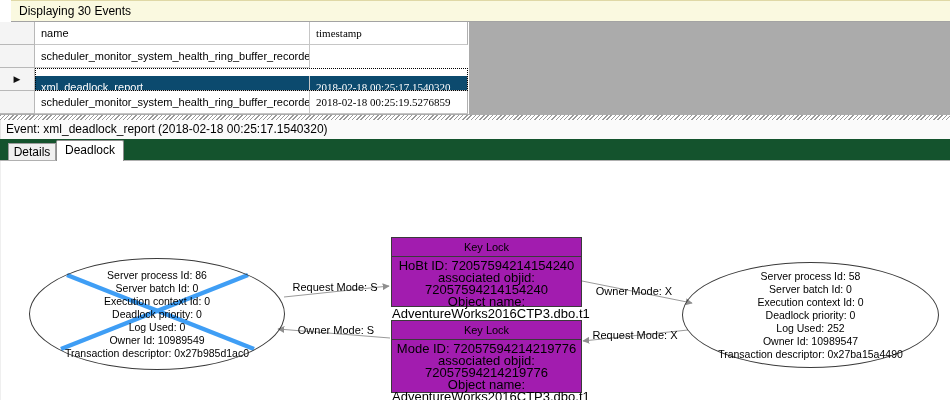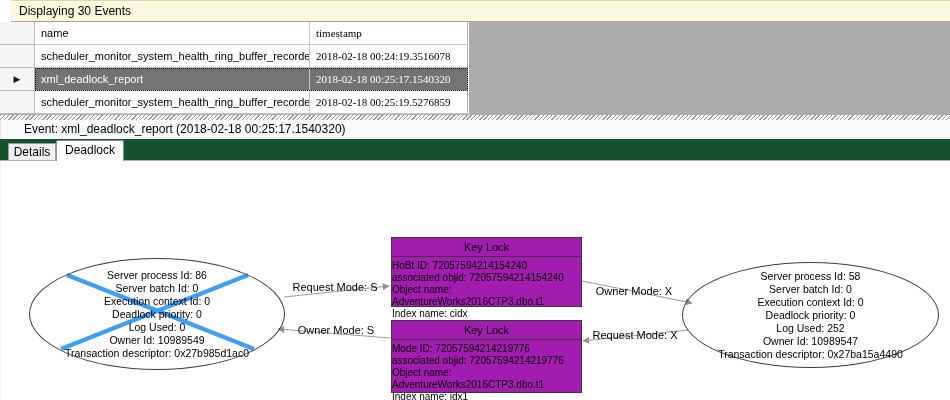--- a/index.html
+++ b/index.html
@@ -31,32 +31,32 @@
   .rowhead {
     width:35px; padding:0; text-align:center; background:#F4F4F4;
     border-right:1px solid #B8B8B8; border-bottom:1px solid #B8B8B8;
     font-size:9px; line-height:23px; color:#111;
   }
   .rowbody { display:flex; }
   .c-name { width:275px; }
   .c-ts   { width:158px; border-right:1px solid #B0B0B0;font-family:Liberation Serif, serif; }
   .hdr .cell { font-size:11px; color:#000; }
   .erow.sel .rowbody { outline:1px dotted #000; outline-offset:-1px; }
-  .erow.sel .c-name, .erow.sel .c-ts { background:#737373; color:#fff; }
+  .erow.sel .c-name, .erow.sel .c-ts { background:#0c4a6e; color:#fff;margin-top:8px; }
 
   
   .splitter {
     position:absolute; top:115px; left:0; width:950px; height:5px; background:#fff;
     background-image:repeating-linear-gradient(135deg,#9a9a9a 0 1px,#ffffff 1px 3px);
   }
 
   
   .event-bar {
     position:absolute; top:120px; left:0; width:950px; height:19px;
-    background:#FAFAFA; font-size:12px; line-height:19px; padding-left:23px;
+    background:#FAFAFA; font-size:12px; line-height:19px; padding-left:5px;
     border-left:1px solid #E3E3E3;
   }
 
   
   .tabstrip { position:absolute; top:139px; left:0; width:950px; height:22px; background:#14532d; }
   .tabstrip::after {
     content:''; position:absolute; left:0; right:0; bottom:0;
     border-bottom:1px solid #B0B0B0; z-index:1;
   }
   .tab { position:absolute; font-size:12px; text-align:center; cursor:default; }
@@ -86,21 +86,21 @@
   .proc-left  { left:28px;  top:97px; width:256px; height:112px; }
   .proc-right { left:681px; top:101px; width:257px; height:106px; }
 
   .lockbox { border:1px solid #3A3A3A; background:#a21caf; }
   .lock-top    { left:390px; top:76px;  width:191px; height:70px; }
   .lock-bottom { left:390px; top:159px; width:191px; height:73px; }
   .lock-title {
     height:19px; line-height:18px; text-align:center; font-size:11px;
     border-bottom:1px solid #3A3A3A;
   }
-  .lock-body { padding-top:3px; font-size:10px; line-height:12px; }
+  .lock-body { padding-top:3px; text-align:center; font-size:13px; line-height:12px; }
 
   .edge-label { font-size:11px; fill:#000; font-family:"Liberation Sans",sans-serif; }
 </style>
 </head>
 <body>
 
 <div class="info-bar">
   <span>Displaying 30 Events</span>
 </div>
 
@@ -110,21 +110,20 @@
       <div class="cell rowhead"></div>
       <div class="rowbody">
         <div class="cell c-name">name</div>
         <div class="cell c-ts">timestamp</div>
       </div>
     </div>
     <div class="erow">
       <div class="cell rowhead"></div>
       <div class="rowbody">
         <div class="cell c-name">scheduler_monitor_system_health_ring_buffer_recorded</div>
-        <div class="cell c-ts">2018-02-18 00:24:19.3516078</div>
       </div>
     </div>
     <div class="erow sel">
       <div class="cell rowhead">▶</div>
       <div class="rowbody">
         <div class="cell c-name">xml_deadlock_report</div>
         <div class="cell c-ts">2018-02-18 00:25:17.1540320</div>
       </div>
     </div>
     <div class="erow">

